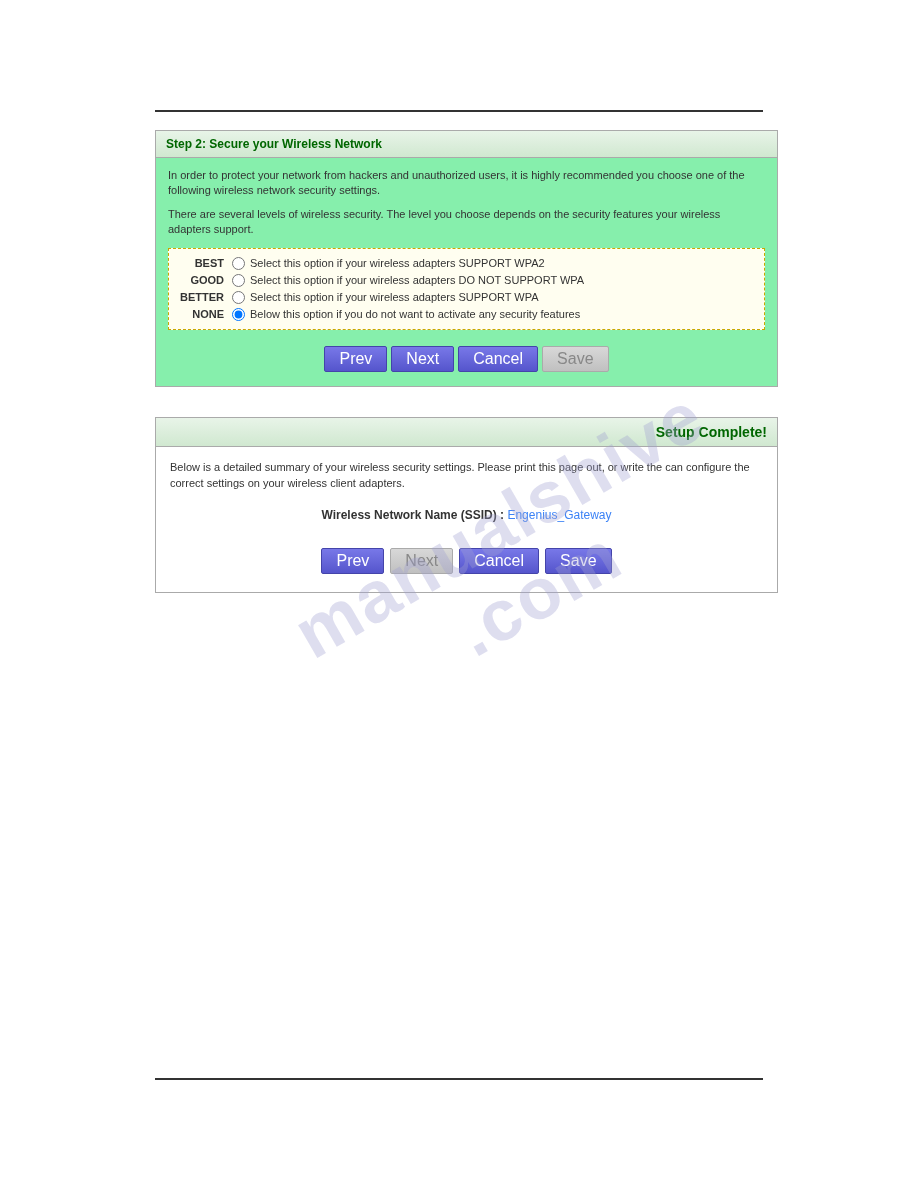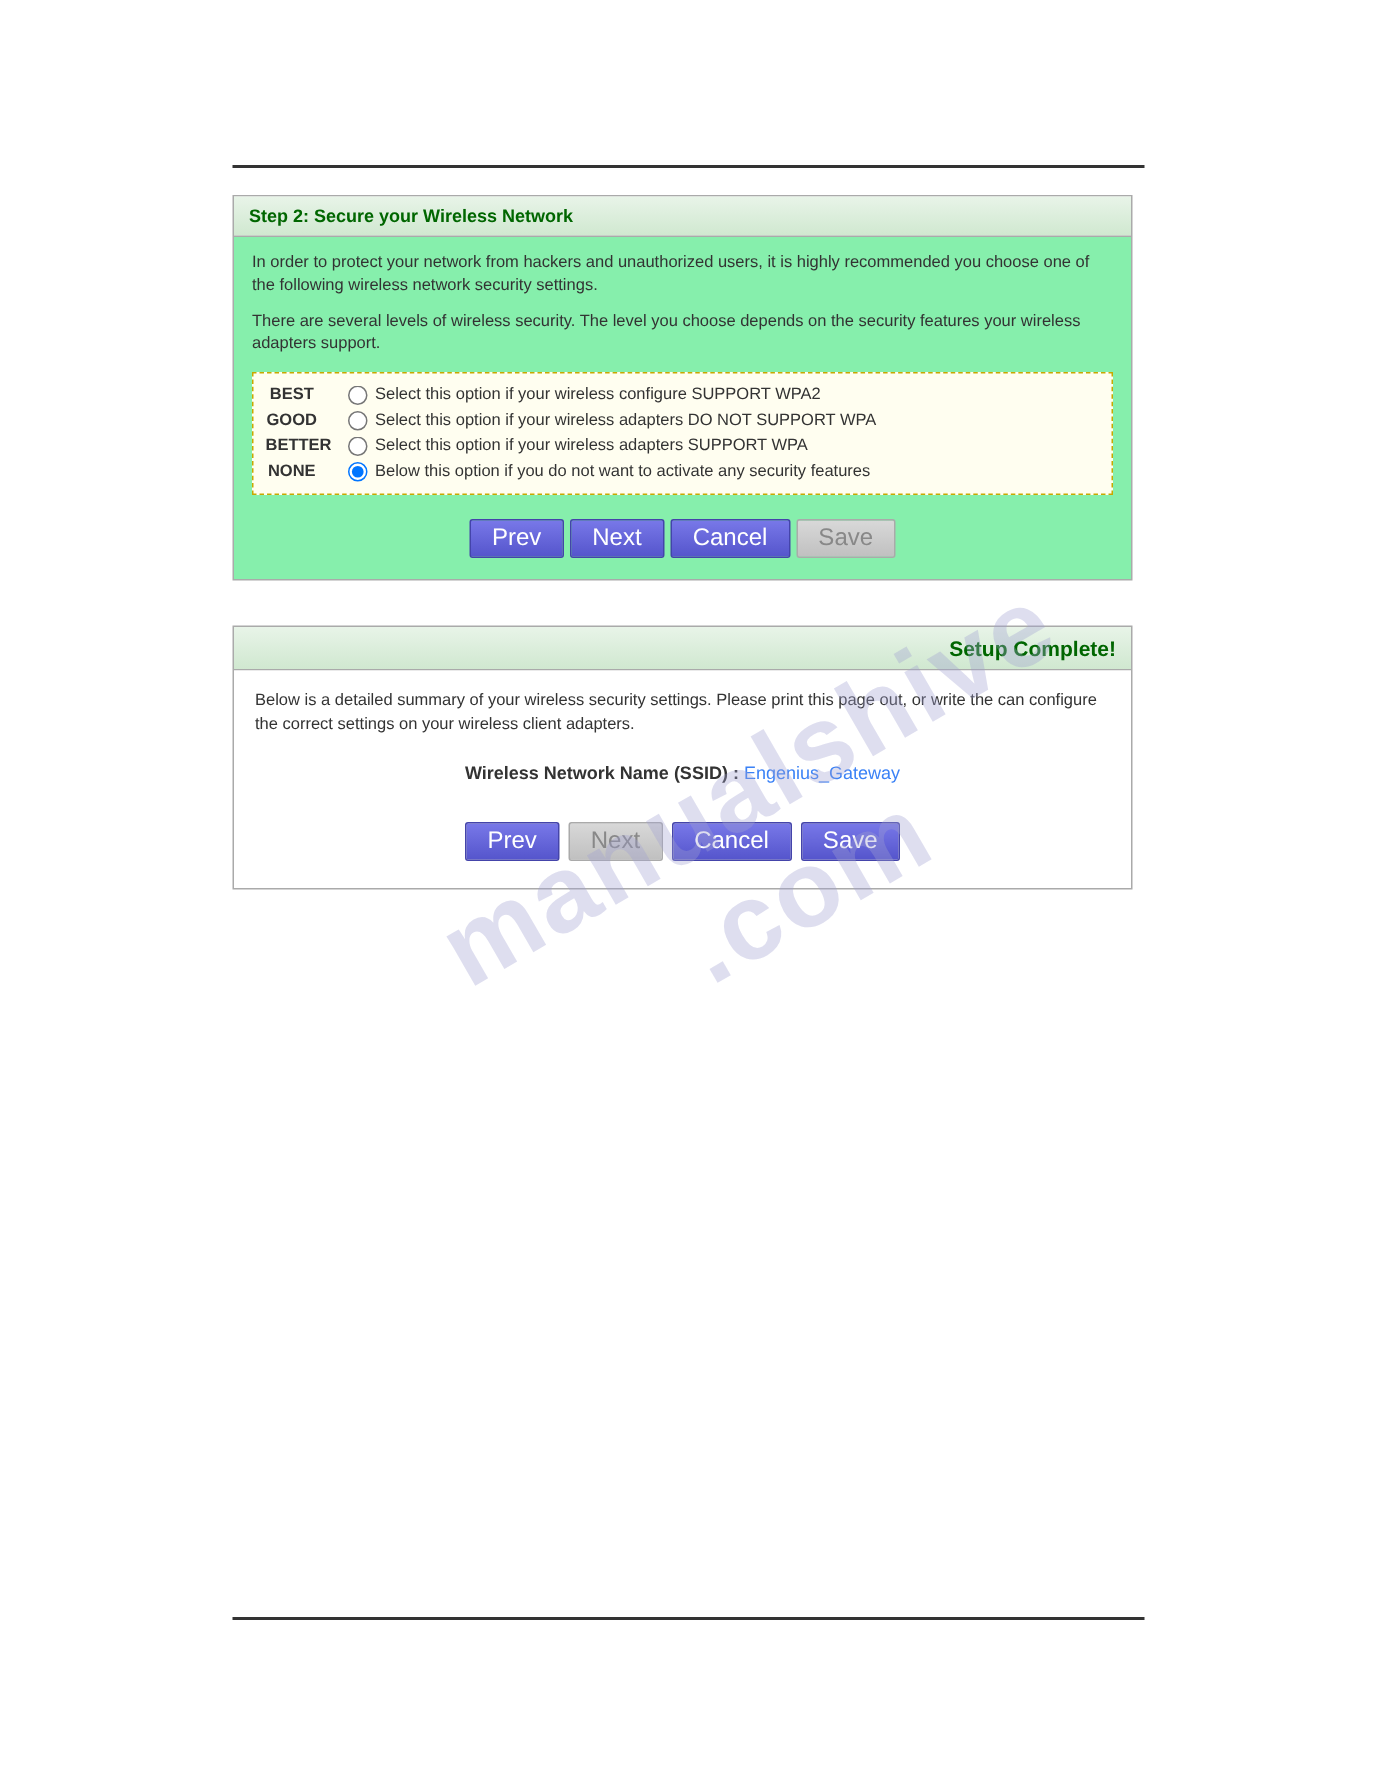--- a/index.html
+++ b/index.html
@@ -29,21 +29,21 @@
       left: 155px;
       right: 155px;
       height: 2px;
       background: #333;
     }
 
     .main-content {
       position: absolute;
       top: 130px;
       left: 155px;
-      right: 163px;
+      right: 140px;
     }
 
     
     .step2-section {
       border: 1px solid #aaa;
       margin-bottom: 30px;
     }
 
     .step2-header {
       background: linear-gradient(to bottom, #e8f4e8, #d0e8d0);
@@ -84,24 +84,24 @@
 
     .security-row {
       display: flex;
       align-items: center;
       padding: 2px 8px;
       font-size: 11px;
     }
 
     .security-label {
       width: 55px;
-      text-align: center;
-      font-weight: bold;
-      font-size: 11px;
-      padding-right: 20px;
+      text-align: right;
+      font-weight: bold;
+      font-size: 11px;
+      padding-right: 8px;
       color: #333;
     }
 
     .security-radio {
       margin-right: 5px;
     }
 
     .security-text {
       font-size: 11px;
       color: #333;
@@ -218,21 +218,21 @@
     </div>
     <div class="step2-body">
       <p class="step2-intro">In order to protect your network from hackers and unauthorized users, it is highly recommended you choose one of the following wireless network security settings.</p>
       <p class="step2-sublabel">There are several levels of wireless security. The level you choose depends on the security features your wireless adapters support.</p>
 
       <div class="security-options-table">
 
         <div class="security-row">
           <span class="security-label">BEST</span>
           <input type="radio" class="security-radio" name="security" style="">
-          <span class="security-text">Select this option if your wireless configure SUPPORT WPA2</span>
+          <span class="security-text">Select this option if your wireless adapters SUPPORT WPA2</span>
         </div>
 
         <div class="security-row">
           <span class="security-label">GOOD</span>
           <input type="radio" class="security-radio" name="security" style="">
           <span class="security-text">Select this option if your wireless adapters DO NOT SUPPORT WPA</span>
         </div>
 
         <div class="security-row">
           <span class="security-label">BETTER</span>

